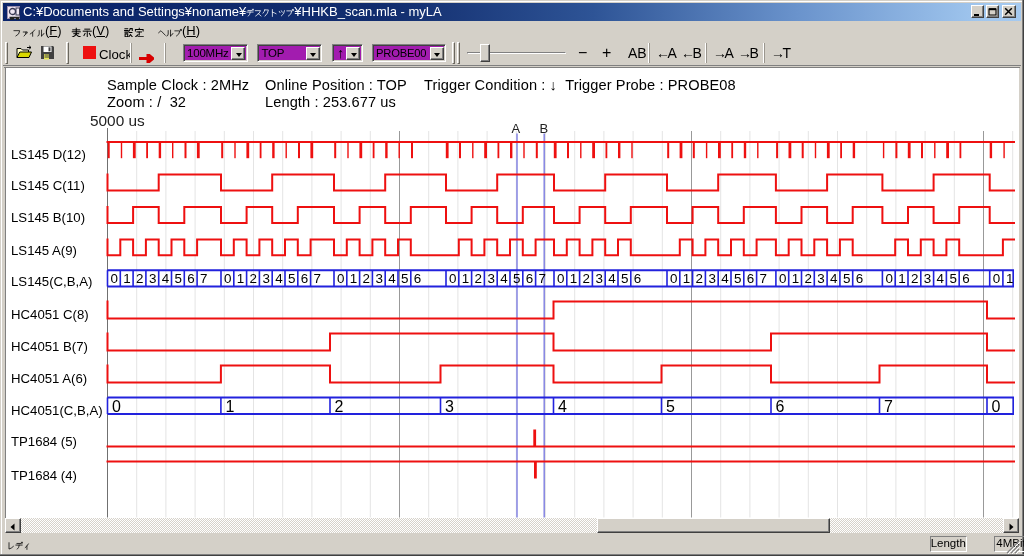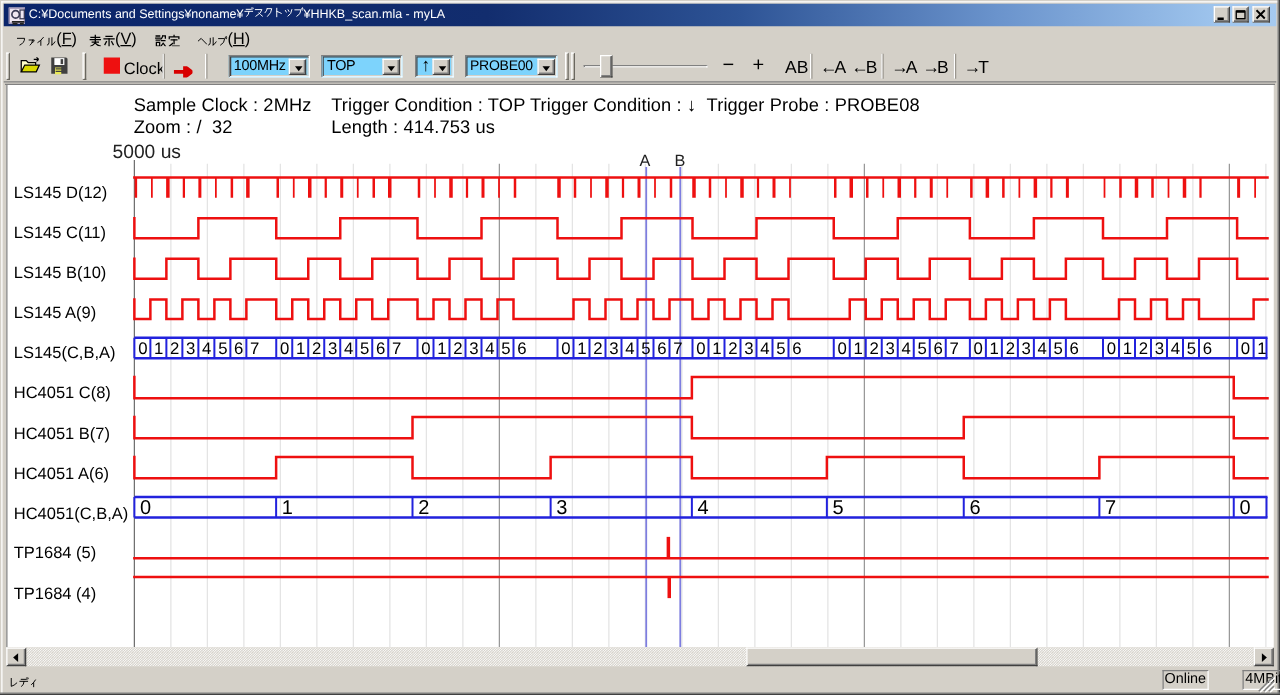--- a/index.html
+++ b/index.html
@@ -1,24 +1,24 @@
 <!DOCTYPE html>
 <html><head><meta charset="utf-8"><style>
 *{margin:0;padding:0;box-sizing:border-box}
 html,body{width:1024px;height:556px;overflow:hidden}
 body{font-family:"Liberation Sans",sans-serif;background:#d4d0c8;position:relative}
 .a{position:absolute}
 .k{display:inline-block;height:12px;vertical-align:-1.5px;overflow:hidden}
-#title{left:3px;top:3px;width:1018px;height:18px;background:linear-gradient(to right,#0a246a,#122d6e 38%,#2e5496 58%,#6a93cc 78%,#a0c6ee 96%,#a6caf0);color:#fff;font-size:10px;line-height:18px;white-space:nowrap}
+#title{left:3px;top:3px;width:1018px;height:18px;background:linear-gradient(to right,#0a246a,#122d6e 38%,#2e5496 58%,#6a93cc 78%,#a0c6ee 96%,#a6caf0);color:#fff;font-size:13px;line-height:18px;white-space:nowrap}
 .wbtn{top:4.5px;width:13px;height:13px;background:#d4d0c8;border:1px solid;border-color:#fff #404040 #404040 #fff;box-shadow:inset -1px -1px 0 #808080;font-size:9px;text-align:center;line-height:11px;color:#000}
 #menu{left:3px;top:21px;width:1018px;height:19px;font-size:13px;line-height:19px;color:#000;white-space:nowrap}
 #toolbar{left:3px;top:40px;width:1018px;height:26px;border-bottom:1px solid #808080}
 .tsep{top:43px;width:2px;height:20px;border-left:1px solid #fff;background:#9a968e}
 .tgrip{top:42px;width:3px;height:22px;border:1px solid;border-color:#fff #6a675f #6a675f #fff;background:#d4d0c8}
-.combo{top:44px;height:18px;background:#7dd3fc;border:1px solid;border-color:#808080 #fff #fff #808080;box-shadow:inset 1px 1px 0 #404040, inset -1px -1px 0 #d4d0c8;font-size:13px;color:#000}
+.combo{top:44px;height:18px;background:#a21caf;border:1px solid;border-color:#808080 #fff #fff #808080;box-shadow:inset 1px 1px 0 #404040, inset -1px -1px 0 #d4d0c8;font-size:13px;color:#000}
 .combo .ct{position:absolute;left:3.5px;top:2.2px;white-space:nowrap;font-size:11.5px;letter-spacing:-0.2px}
 .drop{position:absolute;right:1.5px;top:1.5px;width:14px;height:13px;background:#d4d0c8;border:1px solid;border-color:#fff #404040 #404040 #fff;box-shadow:inset -1px -1px 0 #808080}
 .drop:after{content:"";position:absolute;left:3.5px;top:5px;border:3.5px solid transparent;border-top:4px solid #000}
 .tbt{top:45px;height:16px;font-size:14px;color:#000;white-space:nowrap;letter-spacing:0}
 #client{left:5px;top:68px;width:1014px;height:450px;background:#fff;border-left:1px solid #808080}
 #clienttop{left:4px;top:67px;width:1016px;height:1px;background:#808080}
 .hdr{font-size:14.6px;color:#000;white-space:nowrap;letter-spacing:0.1px}
 #plot{position:absolute;left:0;top:0}
 #sbar{left:5px;top:518px;width:1014px;height:15px;background-color:#d6d2ca;background-image:linear-gradient(45deg,#fff 25%,transparent 25%,transparent 75%,#fff 75%),linear-gradient(45deg,#fff 25%,transparent 25%,transparent 75%,#fff 75%);background-size:2px 2px;background-position:0 0,1px 1px}
 .sbtn{top:518px;width:16px;height:14.5px;background:#d4d0c8;border:1px solid;border-color:#fff #404040 #404040 #fff;box-shadow:inset -1px -1px 0 #808080}
@@ -207,22 +207,22 @@
 <div class="a tbt" style="left:681px;letter-spacing:-2.5px">←B</div>
 <div class="a tsep" style="left:705px"></div>
 <div class="a tbt" style="left:713px;letter-spacing:-2.5px">→A</div>
 <div class="a tbt" style="left:738px;letter-spacing:-2.5px">→B</div>
 <div class="a tsep" style="left:762.5px"></div>
 <div class="a tbt" style="left:771px;letter-spacing:-2.5px">→T</div>
 <div id="clienttop" class="a"></div>
 <div id="client" class="a"></div>
 <div class="a hdr" style="left:107px;top:77px">Sample Clock : 2MHz</div>
 <div class="a hdr" style="left:107px;top:93.5px">Zoom : /&nbsp;&nbsp;32</div>
-<div class="a hdr" style="left:265px;top:77px">Trigger Condition : TOP</div>
-<div class="a hdr" style="left:265px;top:93.5px">Length : 414.753 us</div>
+<div class="a hdr" style="left:265px;top:77px">Online Position : TOP</div>
+<div class="a hdr" style="left:265px;top:93.5px">Length : 253.677 us</div>
 <div class="a hdr" style="left:424px;top:77px">Trigger Condition : ↓&nbsp;&nbsp;Trigger Probe : PROBE08</div>
 <svg id="plot" width="1024" height="556" viewBox="0 0 1024 556">
     <path d="M136.7,131 V517.5 M165.9,131 V517.5 M195.1,131 V517.5 M224.3,131 V517.5 M253.5,131 V517.5 M282.7,131 V517.5 M311.9,131 V517.5 M341.1,131 V517.5 M370.3,131 V517.5 M428.7,131 V517.5 M457.9,131 V517.5 M487.1,131 V517.5 M516.3,131 V517.5 M545.5,131 V517.5 M574.7,131 V517.5 M603.9,131 V517.5 M633.1,131 V517.5 M662.3,131 V517.5 M720.7,131 V517.5 M749.9,131 V517.5 M779.1,131 V517.5 M808.3,131 V517.5 M837.5,131 V517.5 M866.7,131 V517.5 M895.9,131 V517.5 M925.1,131 V517.5 M954.3,131 V517.5 M1012.7,131 V517.5" stroke="#e4e4e4" stroke-width="1" fill="none"></path>
     <path d="M399.5,131 V517.5 M691.5,131 V517.5 M983.5,131 V517.5" stroke="#999999" stroke-width="1" fill="none"></path>
     <path d="M107.5,128 V517.5" stroke="#707070" stroke-width="1" fill="none"></path>
     <path d="M517,133.5 V517.5 M544.2,133.5 V517.5" stroke="#7d7de0" stroke-width="1.4" fill="none"></path>
     <path d="M107.5,142 H1014" stroke="#ee1010" stroke-width="2" fill="none" stroke-linecap="square"></path>
     <rect x="107.7" y="142" width="2" height="16.2" fill="#ee1010"></rect>
     <rect x="120.8" y="142" width="1.4" height="16.2" fill="#ee1010"></rect>
     <rect x="132.9" y="142" width="2.8" height="16.2" fill="#ee1010"></rect>
@@ -411,17 +411,17 @@
           <path d="M3,2.2 H9 M1.4,4.6 H10.6"></path>
           <path d="M6.4,4.8 Q6.3,8.4 3.6,10.6"></path>
           <path d="M9.6,0.6 L10.3,1.8 M11.1,0.2 L11.8,1.4"></path>
         </g>
       </svg></i><i class="k" style="width:8px"><svg viewBox="0 0 12 12" style="width:8px;height:12px">
         <g fill="none" stroke="currentColor" stroke-width="1.15" stroke-linecap="square">
           <path d="M8,3 Q5.8,6.6 3.4,8.4"></path>
           <path d="M5.9,6.4 V11"></path>
         </g>
       </svg></i></div>
-<div class="a panel" style="left:929.5px;width:37.5px;line-height:13.5px">Online</div>
+<div class="a panel" style="left:929.5px;width:37.5px;line-height:13.5px">Length</div>
 <div class="a panel" style="left:994px;width:34px;line-height:13.5px">4MBit</div>
 <div class="a" style="left:1006px;top:540px"><svg width="14" height="14" viewBox="0 0 14 14">
       <path d="M13,1 L1,13 M13,5 L5,13 M13,9 L9,13" stroke="#808080" stroke-width="1.2"></path>
       <path d="M14,2 L2,14 M14,6 L6,14 M14,10 L10,14" stroke="#fff" stroke-width="1"></path>
     </svg></div>
 </body></html>

